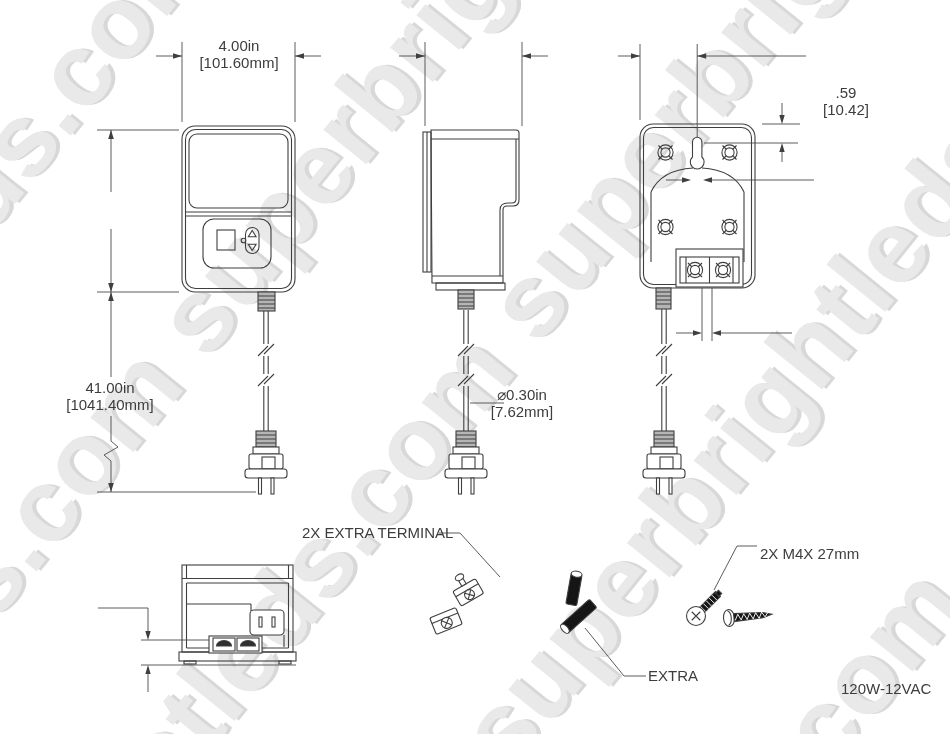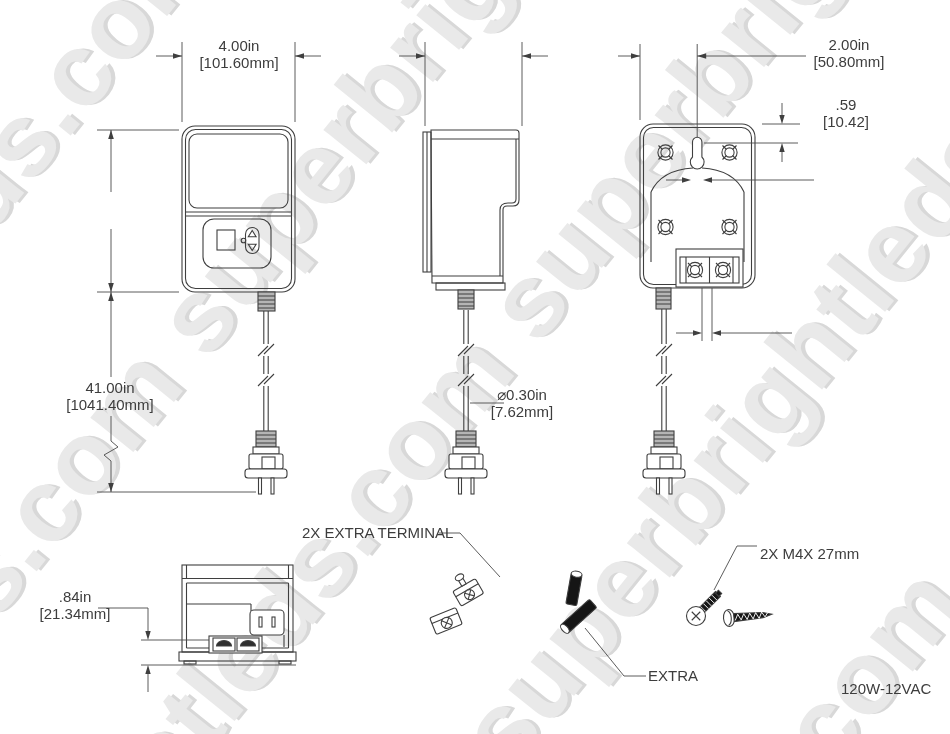--- a/index.html
+++ b/index.html
@@ -245,38 +245,30 @@
         <polygon points="148,640 145.3,631 150.7,631"></polygon>
           <polygon points="148,665 145.3,674 150.7,674"></polygon>
       </g>
     </g>
   </svg>
 
   <div class="dim" style="left:179px;top:37px">
     <div>4.00in</div>
     <div>[101.60mm]</div>
   </div>
-  <div class="dim" style="left:789px;top:36px">
-    <div>2.00in</div>
-    <div>[50.80mm]</div>
-  </div>
-  <div class="dim" style="left:786px;top:96px">
+  <div class="dim" style="left:786px;top:84px">
     <div>.59</div>
     <div>[10.42]</div>
   </div>
   <div class="dim" style="left:50px;top:379px">
     <div>41.00in</div>
     <div>[1041.40mm]</div>
   </div>
   <div class="dim" style="left:462px;top:386px">
     <div>⌀0.30in</div>
     <div>[7.62mm]</div>
-  </div>
-  <div class="dim" style="left:15px;top:588px">
-    <div>.84in</div>
-    <div>[21.34mm]</div>
   </div>
 
   <div class="lbl" style="left:302px;top:525px">2X EXTRA TERMINAL</div>
   <div class="lbl" style="left:760px;top:546px">2X M4X 27mm</div>
   <div class="lbl" style="left:648px;top:668px">EXTRA</div>
   <div class="lbl" style="left:841px;top:681px">120W-12VAC</div>
 </div>
 
 </body></html>

